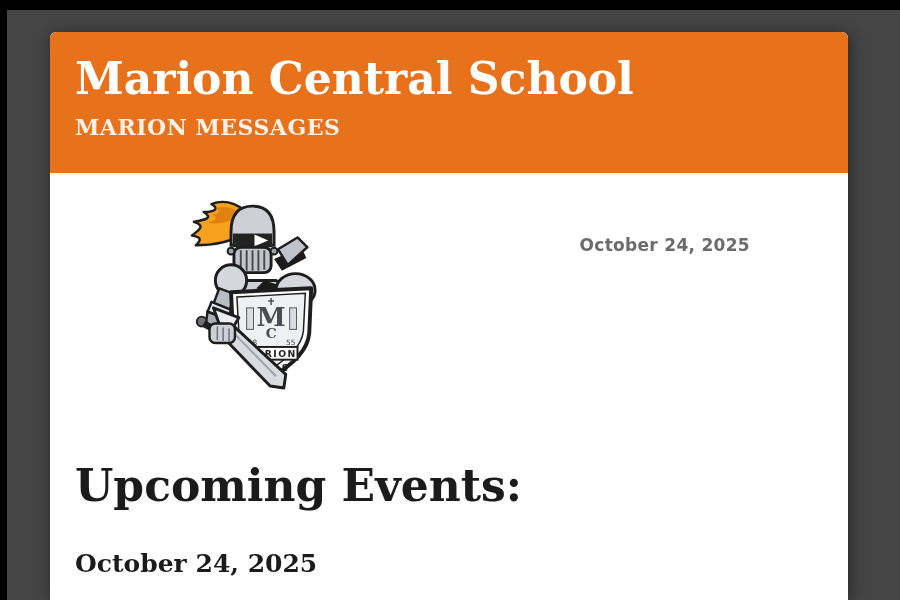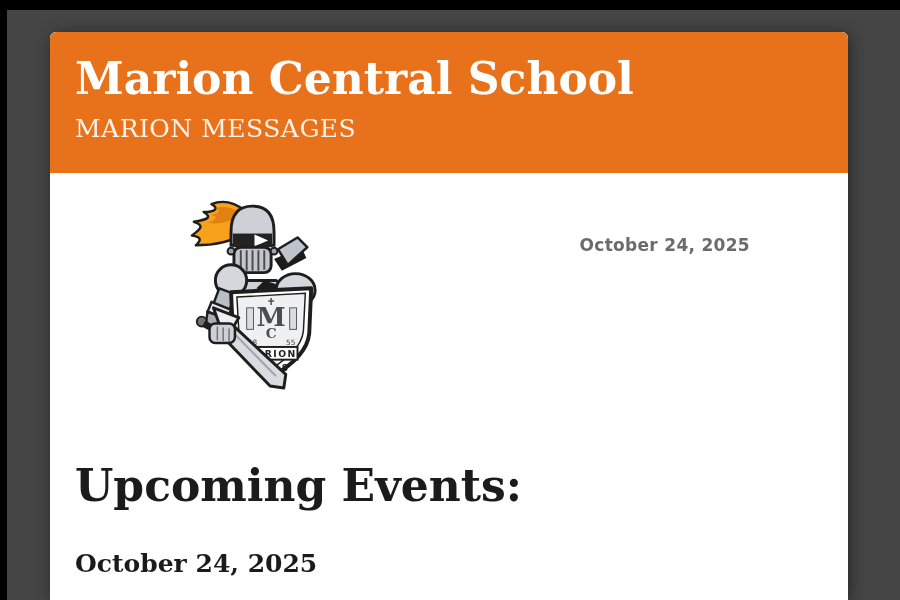--- a/index.html
+++ b/index.html
@@ -22,21 +22,21 @@
     padding:0 25px; box-sizing:border-box;
   }
   .site-title {
     margin:0; padding-top:24px;
     font-family:"DejaVu Serif","Liberation Serif",serif;
     font-weight:bold; font-size:44px; line-height:1.05; color:#ffffff;
   }
   .site-subtitle {
     margin-top:12px;
     font-family:"DejaVu Serif","Liberation Serif",serif;
-    font-weight:normal; font-size:25px; letter-spacing:0.5px; color:#FAF2E8;
+    font-weight:bold; font-size:22px; letter-spacing:0.5px; color:#FAF2E8;
   }
   .content { padding:0 25px; }
   .logo-row { position:relative; height:232px; }
   .mascot { position:absolute; left:113px; top:23px; }
   .post-date {
     position:absolute; right:73px; top:62px;
     font-family:"DejaVu Sans","Liberation Sans",sans-serif;
     font-weight:bold; font-size:17px; letter-spacing:0.3px; color:#6b6b6b;
   }
   .section-heading {

